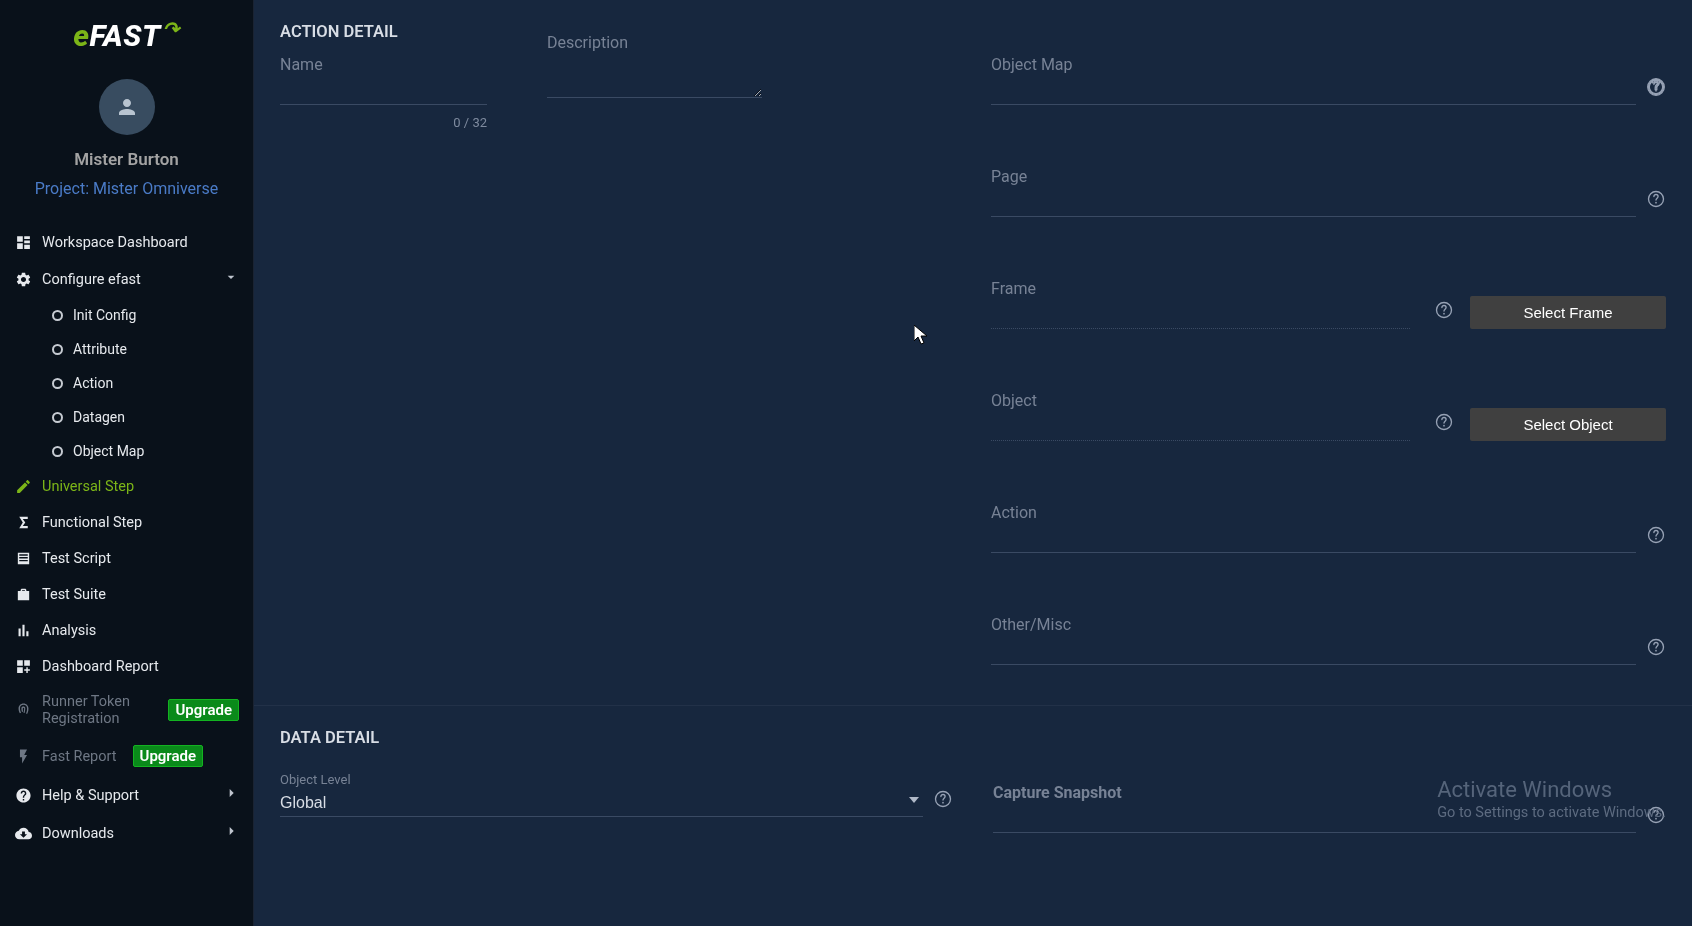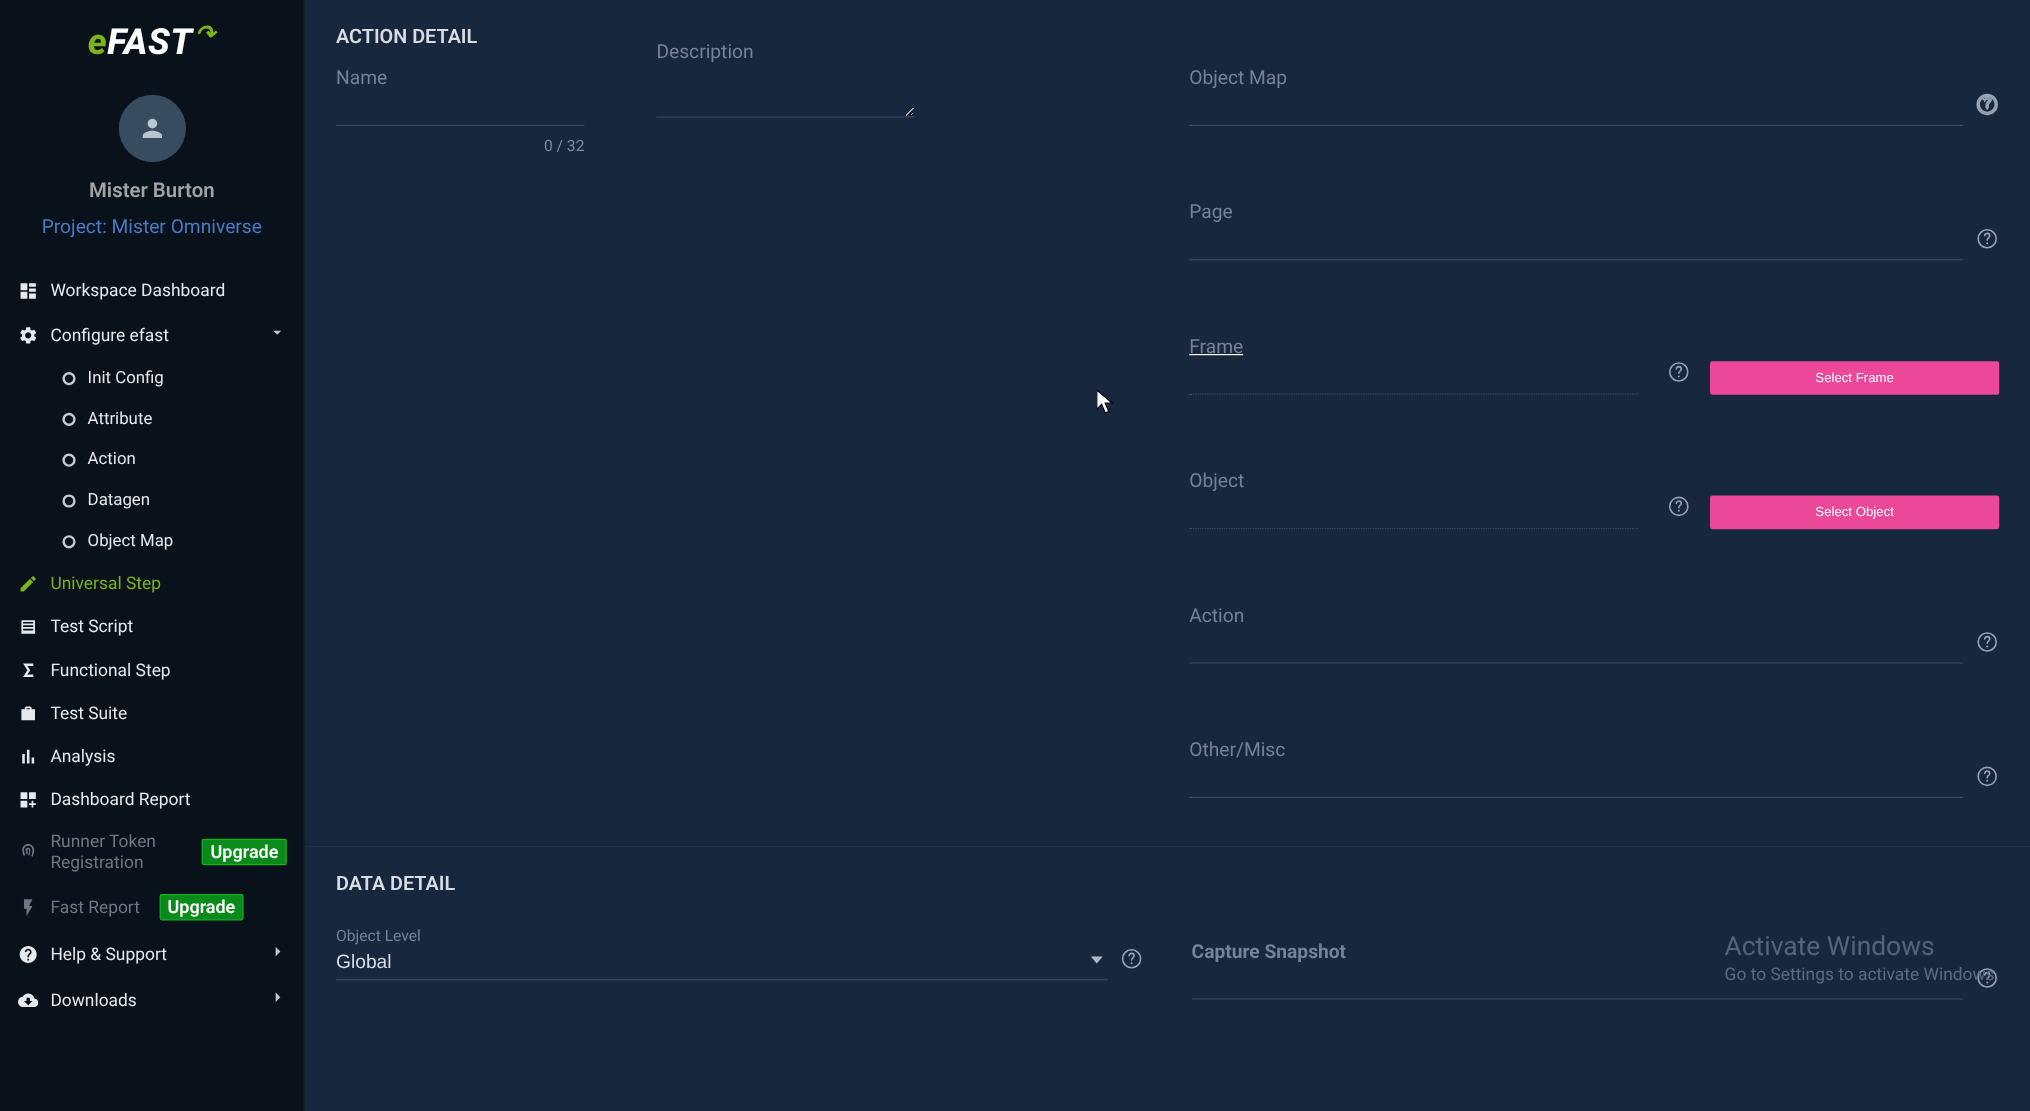--- a/index.html
+++ b/index.html
@@ -189,26 +189,26 @@
 
 .right-field-row {
   display: flex;
   align-items: flex-end;
   gap: 16px;
 }
 .right-field-row .field {
   flex: 1;
 }
 .select-btn {
-  background: #ec4899;
+  background: #404040;
   border: none;
   color: #fff;
-  font-size: 11px;
+  font-size: 15px;
   padding: 8px 0;
-  width: 241px;
+  width: 196px;
   text-align: center;
   cursor: pointer;
   font-weight: 500;
   border-radius: 2px;
 }
 
 .divider {
   height: 1px;
   background: #223148;
   margin: 0 -26px;
@@ -354,33 +354,33 @@
             <svg viewBox="0 0 24 24">
               <path d="M3 17.25V21h3.75L17.81 9.94l-3.75-3.75L3 17.25zM20.71 7.04c.39-.39.39-1.02 0-1.41l-2.34-2.34c-.39-.39-1.02-.39-1.41 0l-1.83 1.83 3.75 3.75 1.83-1.83z"></path>
             </svg>
           </span>
       <span>Universal Step</span>
     </div>
 
     <div class="nav-item">
       <span class="icon">
             <svg viewBox="0 0 24 24">
+              <path d="M18 4H6l5 8-5 8h12v-3h-7l3.5-5L11 7h7z"></path>
+            </svg>
+          </span>
+      <span>Functional Step</span>
+    </div>
+
+    <div class="nav-item">
+      <span class="icon">
+            <svg viewBox="0 0 24 24">
               <path d="M4 4h16v16H4V4zm2 2v2h12V6H6zm0 4v2h12v-2H6zm0 4v2h12v-2H6z"></path>
             </svg>
           </span>
       <span>Test Script</span>
-    </div>
-
-    <div class="nav-item">
-      <span class="icon">
-            <svg viewBox="0 0 24 24">
-              <path d="M18 4H6l5 8-5 8h12v-3h-7l3.5-5L11 7h7z"></path>
-            </svg>
-          </span>
-      <span>Functional Step</span>
     </div>
 
     <div class="nav-item">
       <span class="icon">
             <svg viewBox="0 0 24 24">
               <path d="M10 4h4c1.1 0 2 .9 2 2v1h4v13H4V7h4V6c0-1.1.9-2 2-2zm0 3h4V6h-4v1z"></path>
             </svg>
           </span>
       <span>Test Suite</span>
     </div>
@@ -498,21 +498,21 @@
             <input class="field-input" type="text" style="">
           </div>
           <span class="h"><svg viewBox="0 0 24 24">
                   <circle cx="12" cy="12" r="9" fill="none" stroke="#97a2b5" stroke-width="1.6"></circle>
                   <path d="M9.5 9c0-1.3 1.1-2.4 2.5-2.4s2.5 1.1 2.5 2.4c0 .9-.5 1.4-1.2 2-0.7.6-1.3 1.1-1.3 2.3" fill="none" stroke="#97a2b5" stroke-width="1.6" stroke-linecap="round"></path>
                   <circle cx="12" cy="16.4" r="1" fill="#97a2b5"></circle>
                 </svg></span>
         </div>
 
         <div class="right-field-row">
-          <div class="field" style="flex:1;text-decoration:underline;">
+          <div class="field" style="flex:1;">
             <label class="field-label">Frame</label>
             <input class="field-input dotted" type="text" style="">
           </div>
           <span class="obj-help"><svg viewBox="0 0 24 24">
                   <circle cx="12" cy="12" r="9" fill="none" stroke="#97a2b5" stroke-width="1.6"></circle>
                   <path d="M9.5 9c0-1.3 1.1-2.4 2.5-2.4s2.5 1.1 2.5 2.4c0 .9-.5 1.4-1.2 2-0.7.6-1.3 1.1-1.3 2.3" fill="none" stroke="#97a2b5" stroke-width="1.6" stroke-linecap="round"></path>
                   <circle cx="12" cy="16.4" r="1" fill="#97a2b5"></circle>
                 </svg></span>
           <button class="select-btn">Select Frame</button>
         </div>

